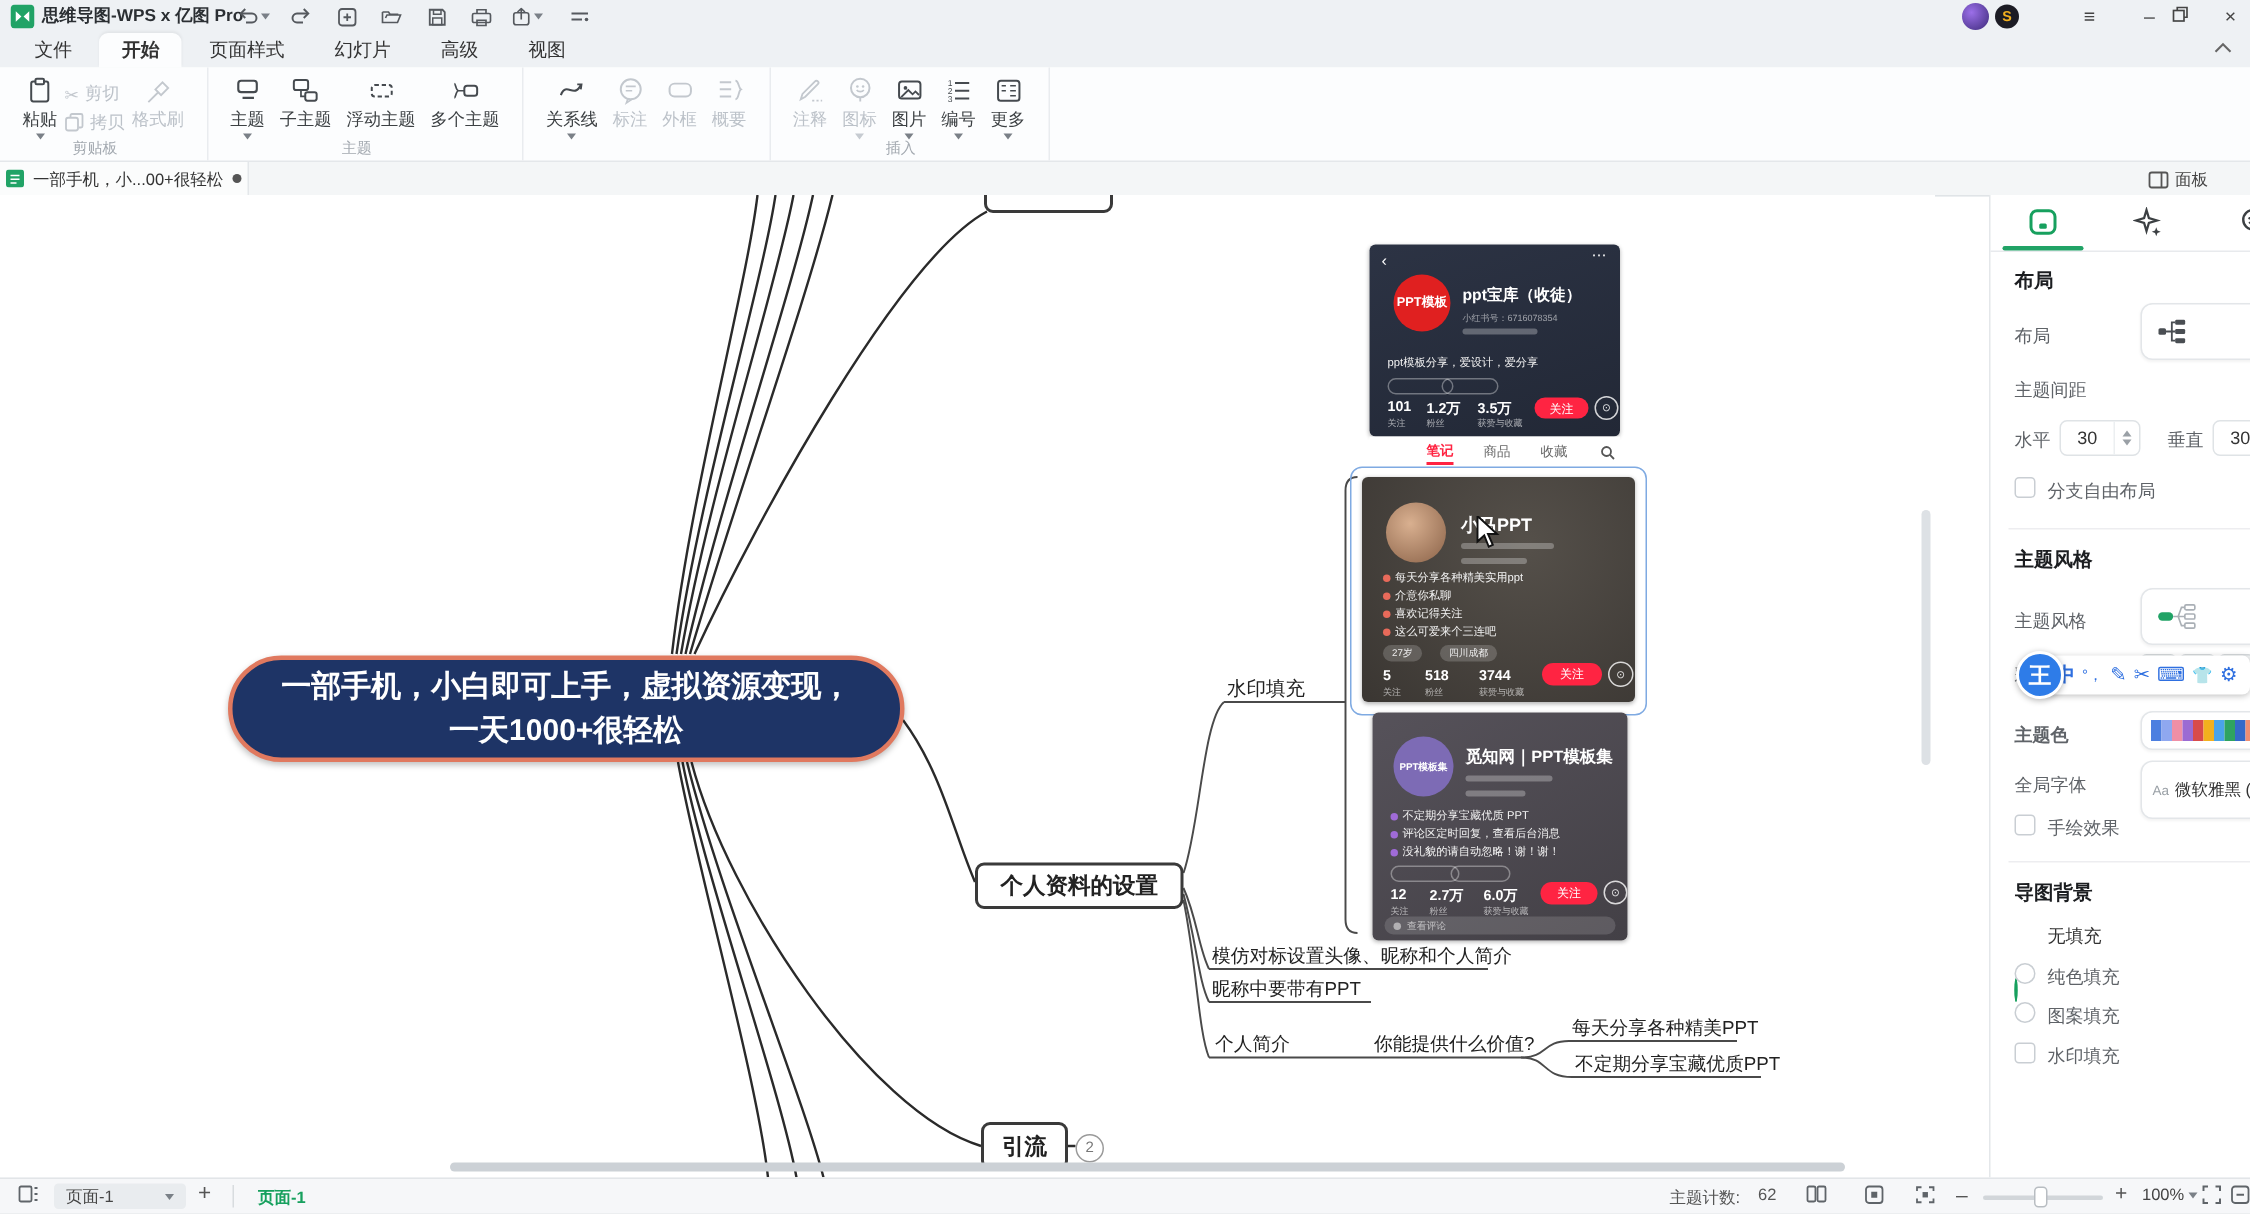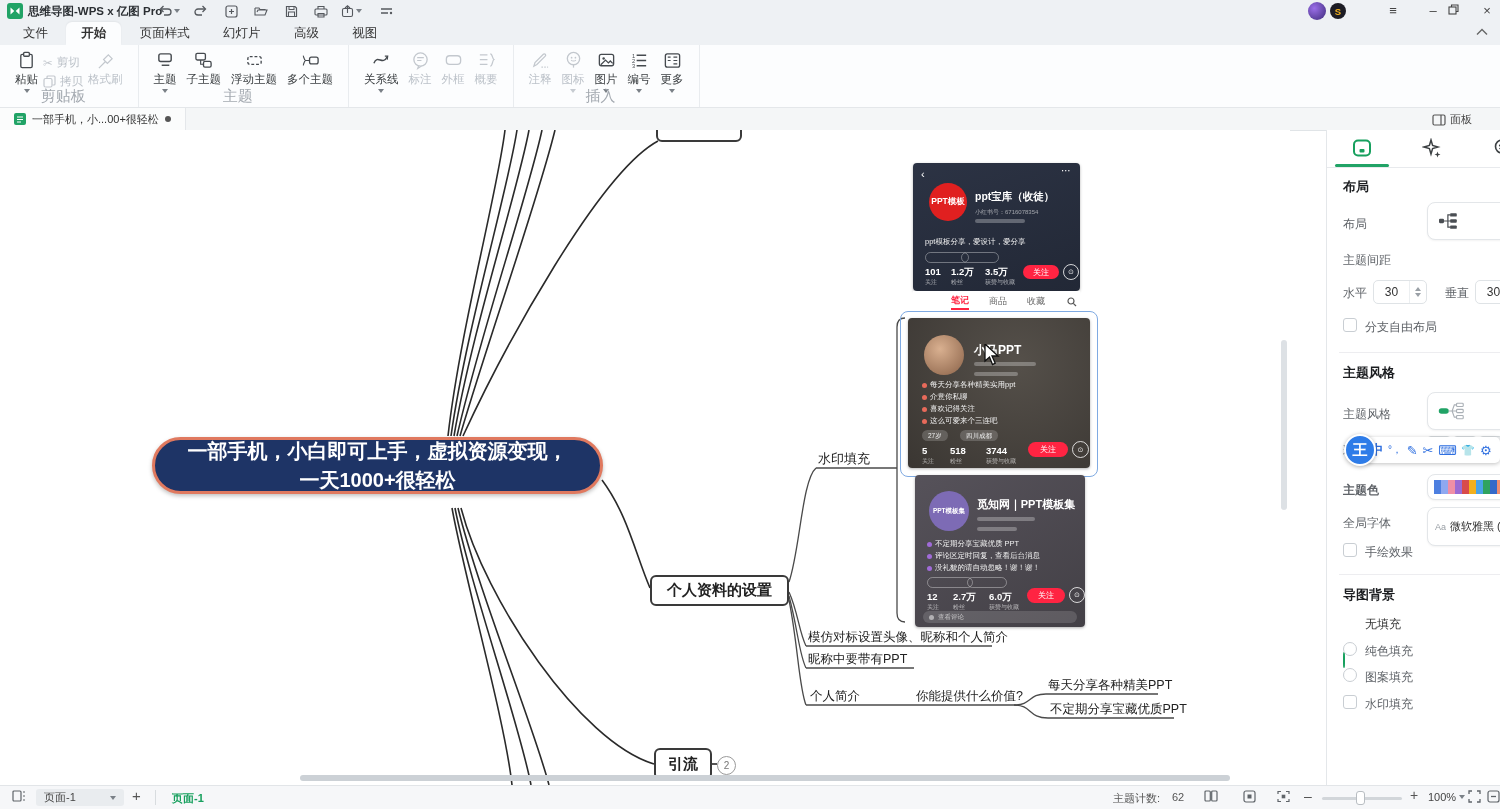--- a/index.html
+++ b/index.html
@@ -11,37 +11,37 @@
   .apptitle{font-size:11.5px;font-weight:bold;color:#2b2f33;line-height:22px;}
   .qicon{display:inline-flex;align-items:center;justify-content:center;width:22px;height:18px;color:#55595e;}
   .wctl{font-size:13px;color:#444;width:30px;text-align:center;line-height:22px;}
   
   .menurow{left:0;top:22px;width:1500px;height:23px;background:#eef1f4;}
   .mtab{display:inline-block;padding:0 15px;height:23px;line-height:23px;font-size:12.5px;color:#333;}
   .mtab.active{background:#fcfdfe;border-radius:6px 6px 0 0;font-weight:bold;box-shadow:0 -1px 2px rgba(0,0,0,.05);}
   
   .ribbon{left:0;top:45px;width:1500px;height:62px;background:#fcfdfe;border-bottom:1px solid #e4e7ea;display:flex;}
   .rgroup{position:relative;display:flex;align-items:flex-start;padding:3px 10px 14px 10px;border-right:1px solid #e9ecef;height:62px;box-sizing:border-box;}
-  .rgrouplabel{position:absolute;bottom:1px;left:0;right:11px;text-align:center;font-size:15px;color:#a3a9b0;}
+  .rgrouplabel{position:absolute;bottom:1px;left:0;right:11px;text-align:center;font-size:10px;color:#a3a9b0;}
   .rbtn{display:flex;flex-direction:column;align-items:center;gap:2px;padding:3px 5px;color:#454a4f;}
   .rlabel{font-size:11.5px;color:#3c4043;white-space:nowrap;}
   .rbtn.disabled,.rsmall.disabled{color:#c3c8ce;}
   .rbtn.disabled .rlabel,.rsmall.disabled .rlabel{color:#bcc2c9;}
   .caret{width:0;height:0;border-left:3.5px solid transparent;border-right:3.5px solid transparent;border-top:4px solid #7a8087;}
   .disabled .caret{border-top-color:#c6cbd1;}
   .rcol{display:flex;flex-direction:column;gap:4px;padding-top:7px;}
   .rsmall{display:flex;align-items:center;gap:4px;font-size:11.5px;color:#454a4f;}
   
   .doctabbar{left:0;top:108px;width:1500px;height:22px;background:#f4f6f7;border-bottom:1px solid #e0e4e7;}
-  .doctab{display:inline-flex;align-items:center;gap:6px;height:22px;padding:0 14px;background:#fbfcfc;border-right:1px solid #e4e7ea;font-size:11px;color:#333;}
+  .doctab{display:inline-flex;align-items:center;gap:6px;height:22px;padding:0 4px;background:#fbfcfc;border-right:1px solid #e4e7ea;font-size:11px;color:#333;}
   .docdot{width:6px;height:6px;border-radius:50%;background:#555;}
   .panelbtn{display:inline-flex;align-items:center;gap:4px;font-size:11px;color:#444;}
   
   .canvas{left:0;top:130px;width:1290px;height:655px;background:#fff;overflow:hidden;}
-  .rootnode{left:152px;top:307px;width:451px;height:57px;background:#1e3466;border:3px solid #e0795f;border-radius:36px;
+  .rootnode{left:152px;top:307px;width:451px;height:71px;background:#1e3466;border:3px solid #e0795f;border-radius:36px;
             box-sizing:border-box;display:flex;align-items:center;justify-content:center;text-align:center;
             color:#fff;font-size:20px;font-weight:bold;line-height:1.45;padding:0 26px;box-shadow:0 2px 4px rgba(0,0,0,.25);}
   .mnode{background:#fff;border:2px solid #3a3a3a;border-radius:6px;box-sizing:border-box;
          display:flex;align-items:center;justify-content:center;font-weight:bold;color:#222;}
   .mlabel{font-size:12.5px;color:#222;white-space:nowrap;}
   .badge{width:17px;height:17px;border:1px solid #9a9a9a;border-radius:50%;color:#777;font-size:10px;
          display:flex;align-items:center;justify-content:center;background:#fff;}
   
   .card{border-radius:4px;color:#fff;overflow:hidden;box-shadow:0 1px 3px rgba(0,0,0,.3);}
   .avy{border-radius:50%;display:flex;align-items:center;justify-content:center;text-align:center;font-weight:bold;color:#fff;}

